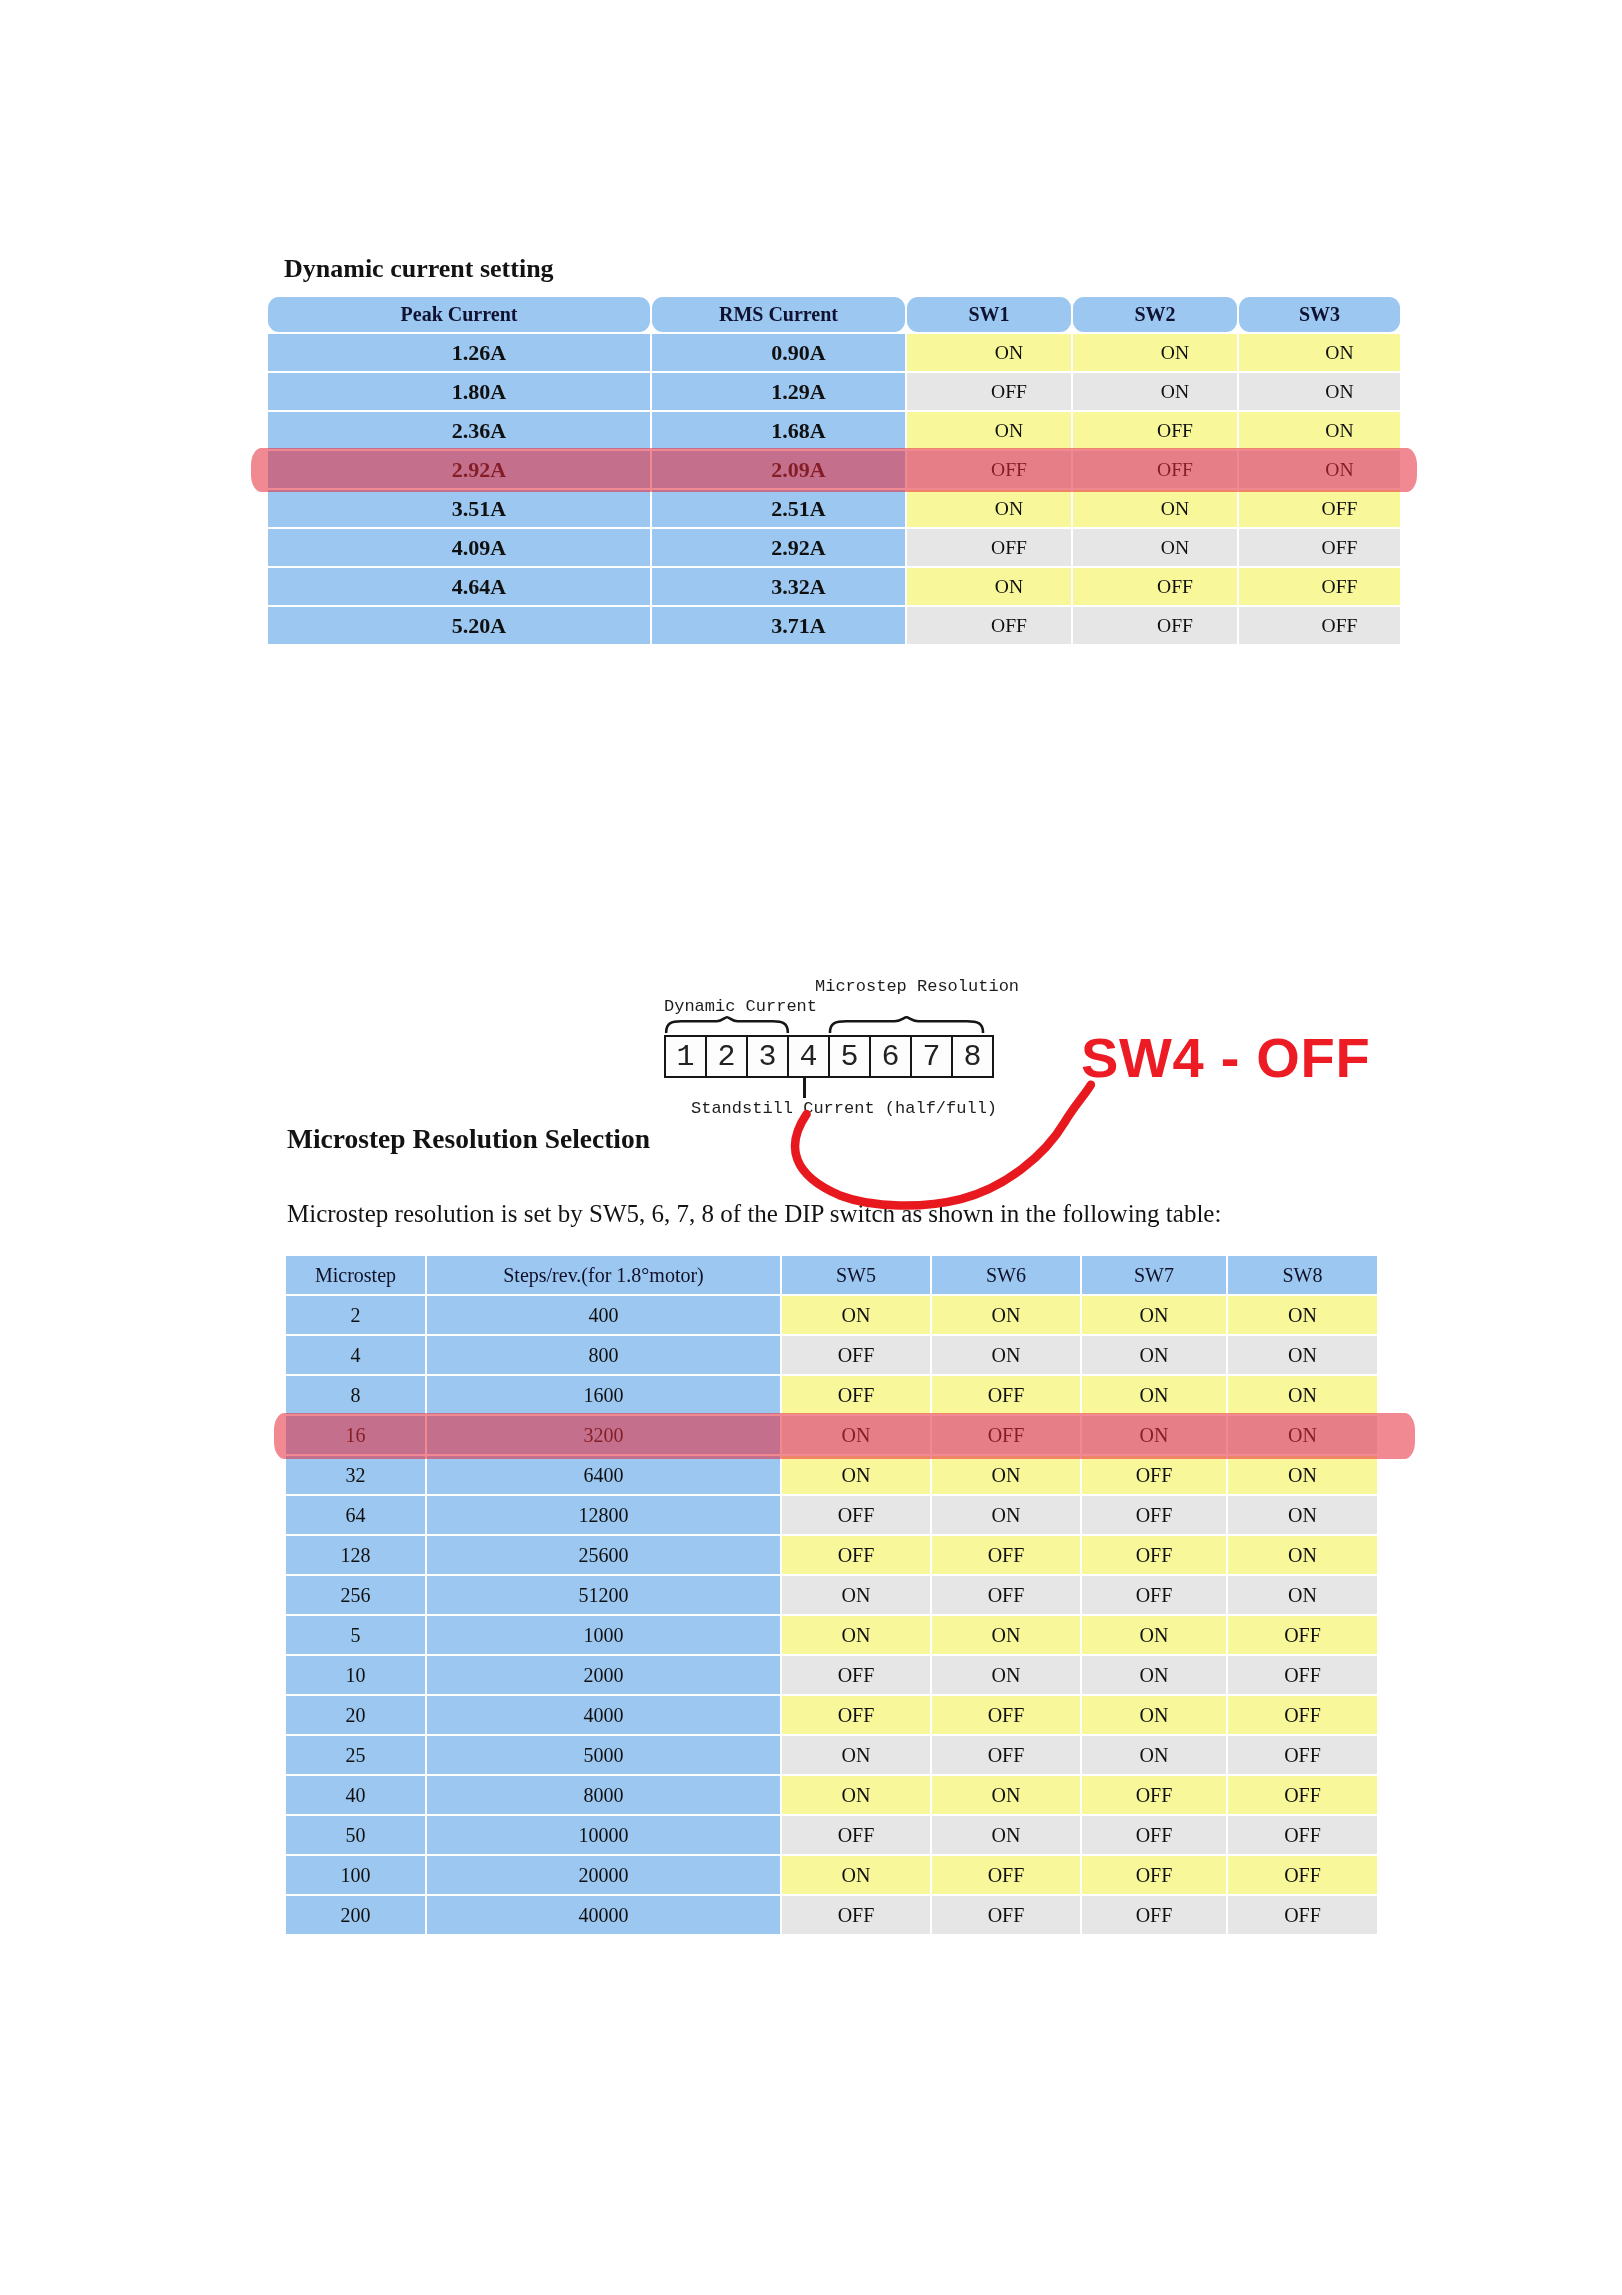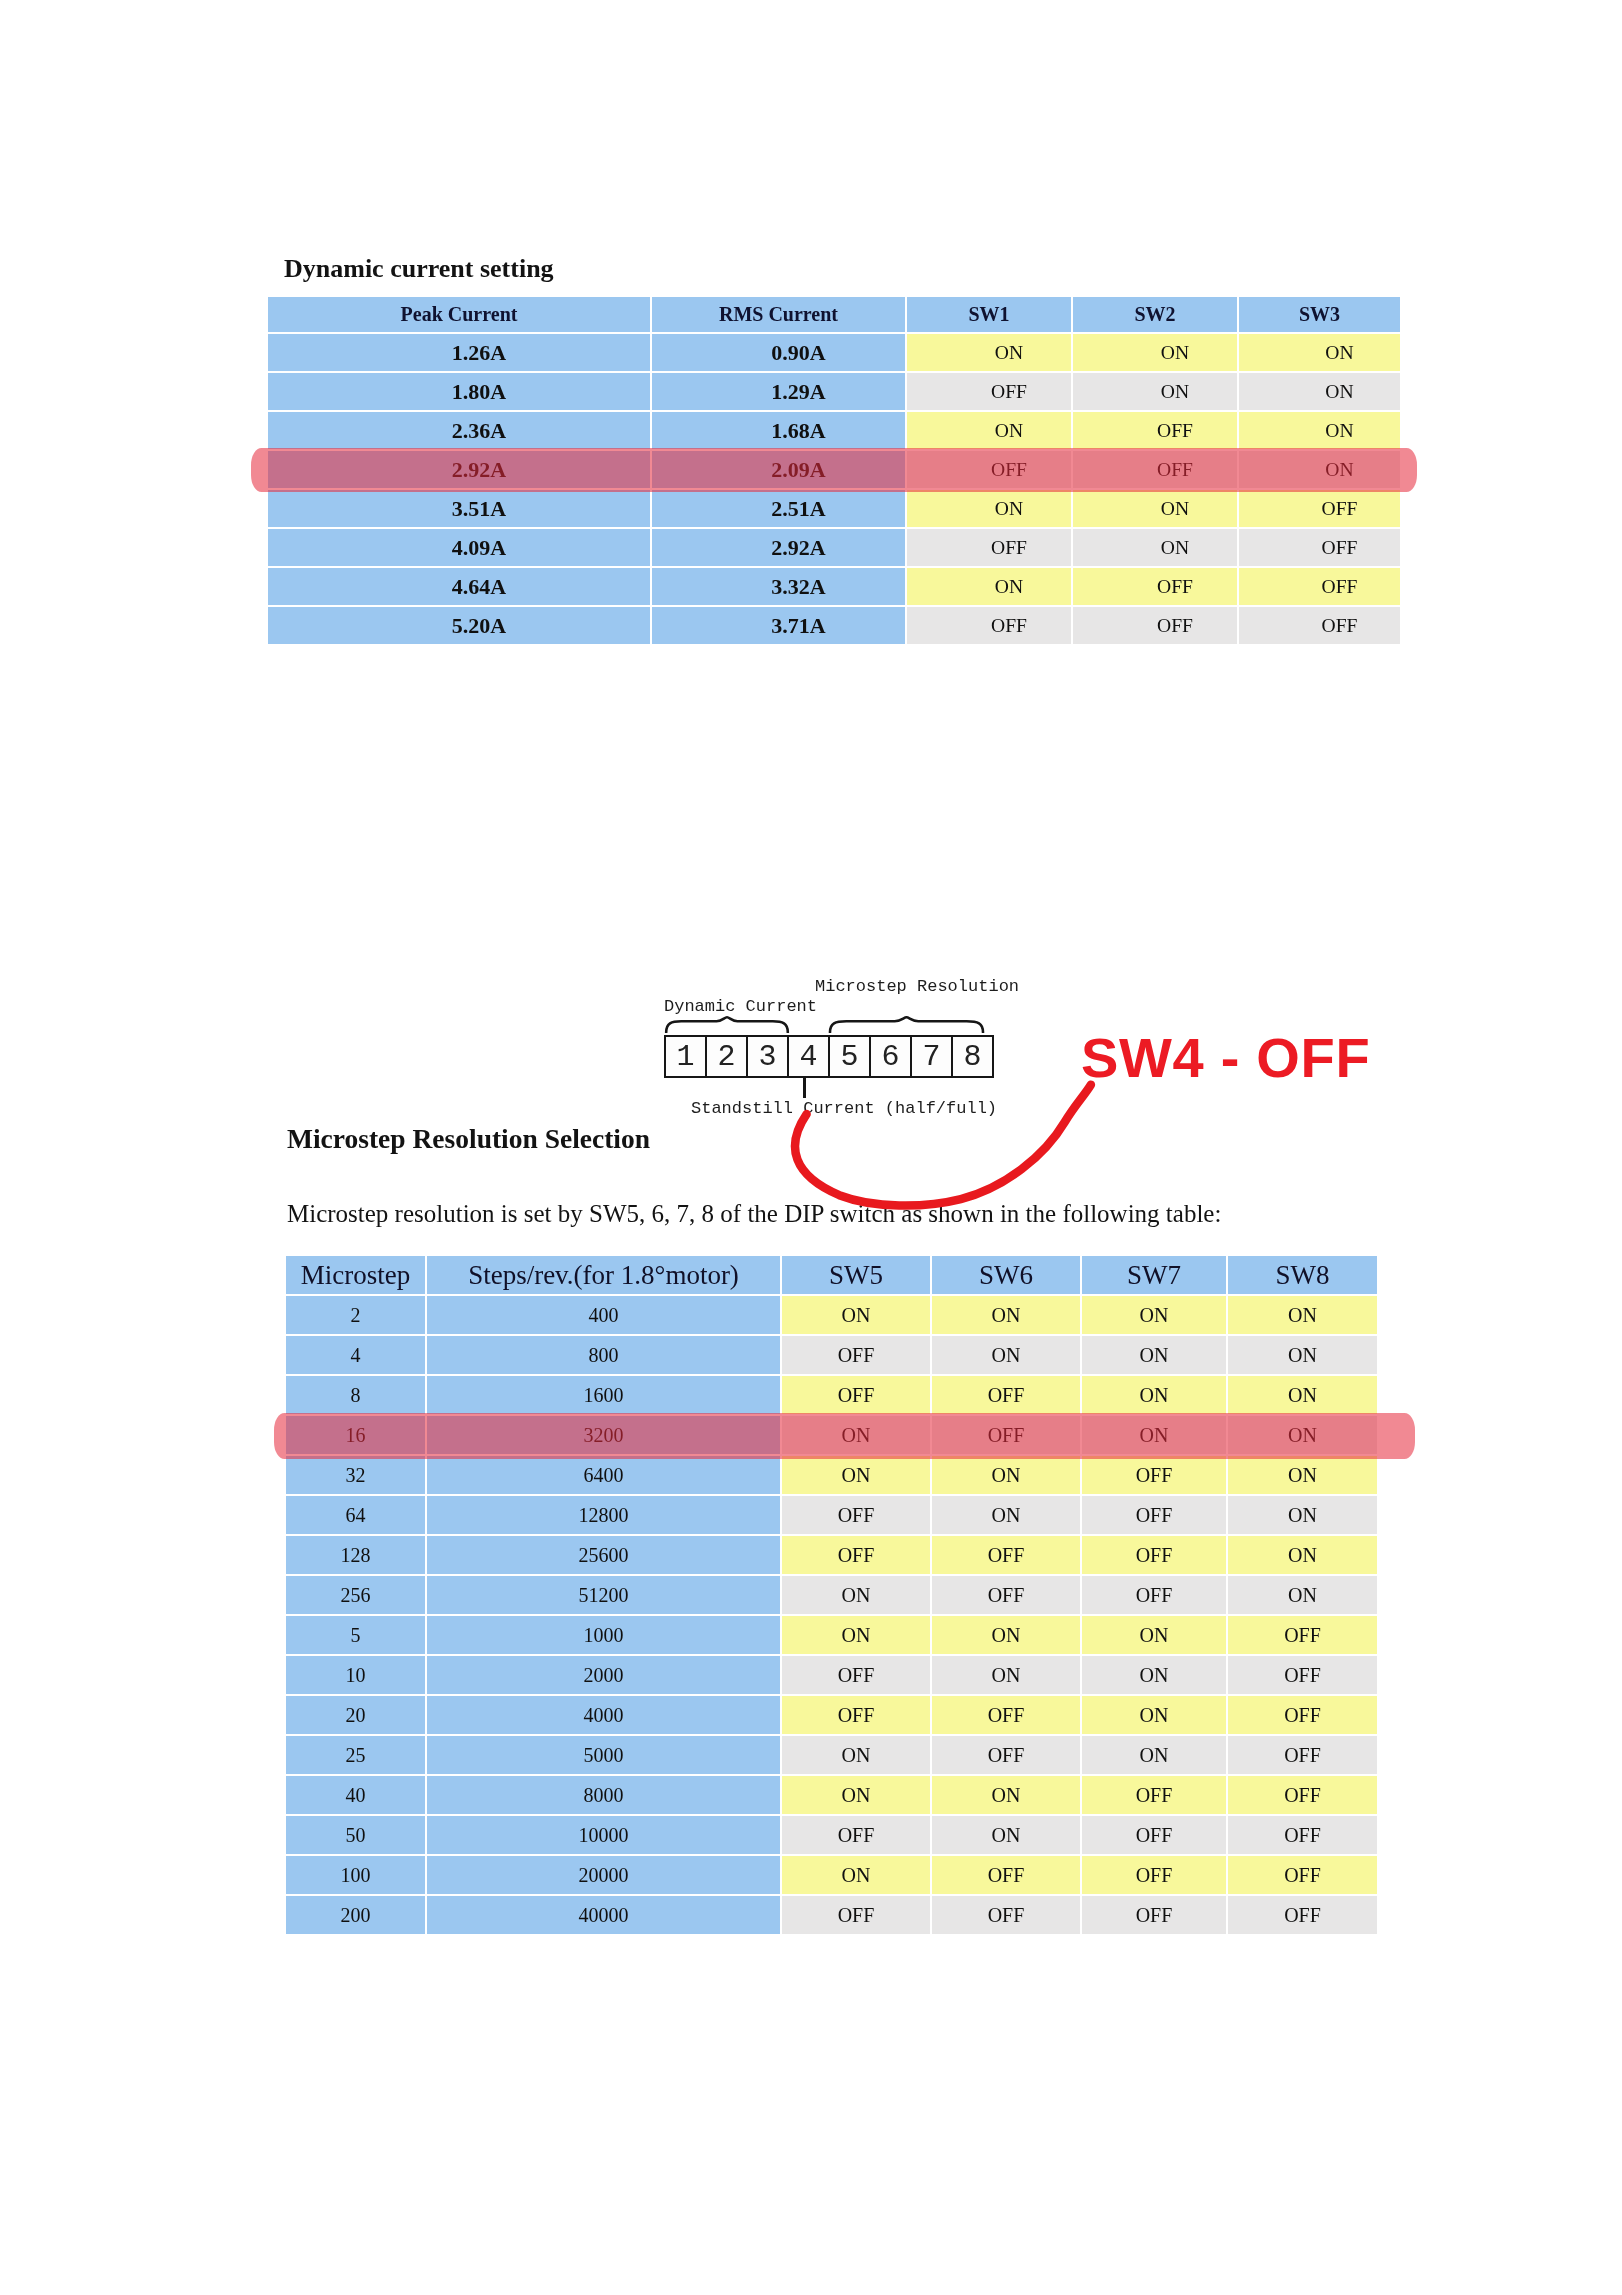--- a/index.html
+++ b/index.html
@@ -7,26 +7,26 @@
        font-family:"Liberation Serif","DejaVu Serif",serif;}
   .page{position:absolute;inset:0;width:1450px;height:2295px;background:#fff;overflow:hidden;}
 
   .doc-title{position:absolute;left:284px;top:254px;font-size:26px;font-weight:bold;color:#131313;}
   .doc-heading{position:absolute;left:287px;top:1123px;font-size:27.5px;font-weight:bold;color:#131313;}
   .doc-paragraph{position:absolute;left:287px;top:1200px;font-size:25px;color:#131313;white-space:nowrap;}
 
   table.datatable{position:absolute;border-collapse:separate;border-spacing:2.6px;table-layout:fixed;}
   table.datatable td,table.datatable th{text-align:center;vertical-align:middle;padding:0;overflow:hidden;}
   #table1{left:266px;top:295px;}
-  #table1 th{height:35px;font-size:20px;font-weight:bold;color:#0f1230;}
+  #table1 th{height:35px;font-size:20px;font-weight:bold;color:#0f1230;border-radius:11px;}
   #table1 td{height:37px;padding-left:40px;}
   #table1 td.val{font-size:22px;font-weight:bold;color:#101010;}
   #table1 td.sw{font-size:19.6px;color:#101010;}
   #table2{left:284px;top:1254px;}
-  #table2 th{height:38px;font-size:27px;font-weight:normal;color:#101028;}
+  #table2 th{height:38px;font-size:20px;font-weight:normal;color:#101028;}
   #table2 td{height:38px;font-size:20px;color:#101010;}
   .blue{background:var(--cell-blue);}
   .yellow{background:var(--cell-yellow);}
   .gray{background:var(--cell-gray);}
 
   .marker{position:absolute;background:var(--marker-red);pointer-events:none;z-index:5;}
   #marker1{left:251px;top:448px;width:1166px;height:44px;border-radius:10.5px/17px;}
   #marker2{left:274px;top:1413px;width:1141px;height:46px;border-radius:10.5px/17px;}
 
   .dip-label{position:absolute;font-family:"Liberation Mono","DejaVu Sans Mono",monospace;

